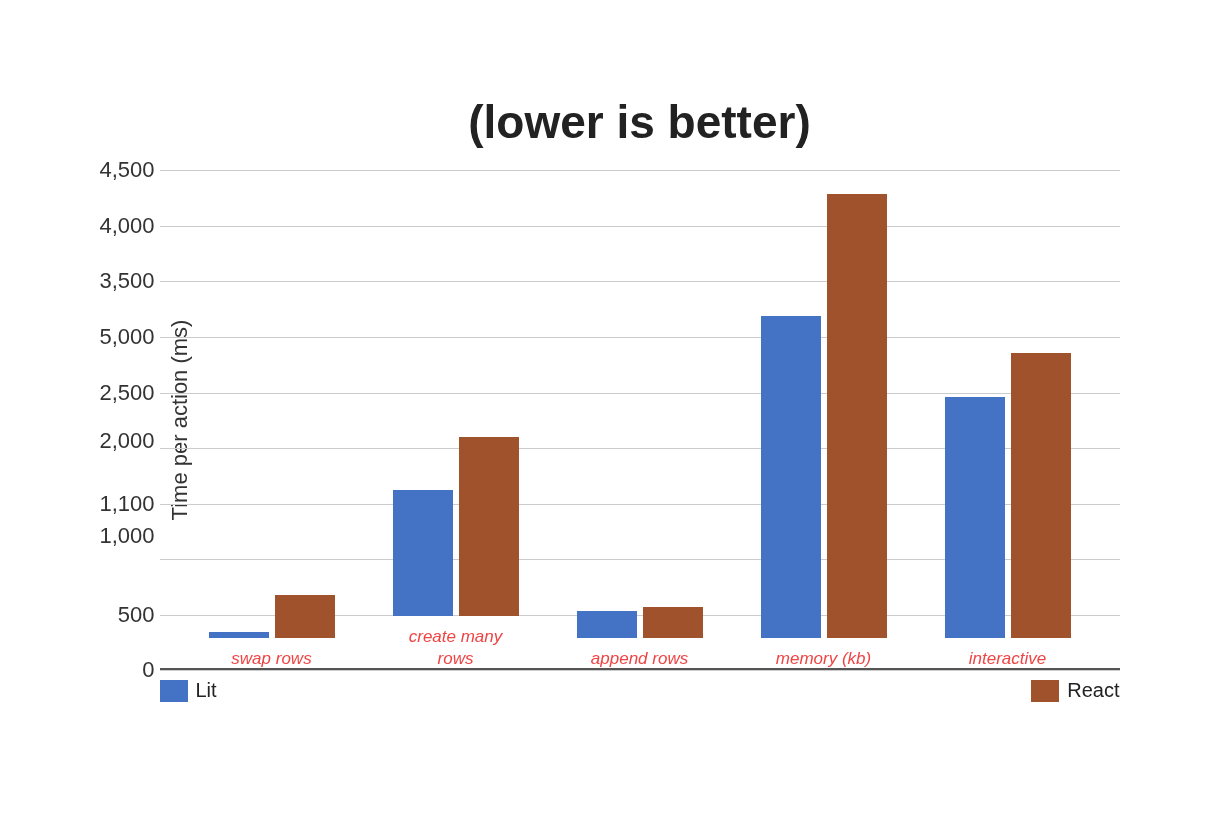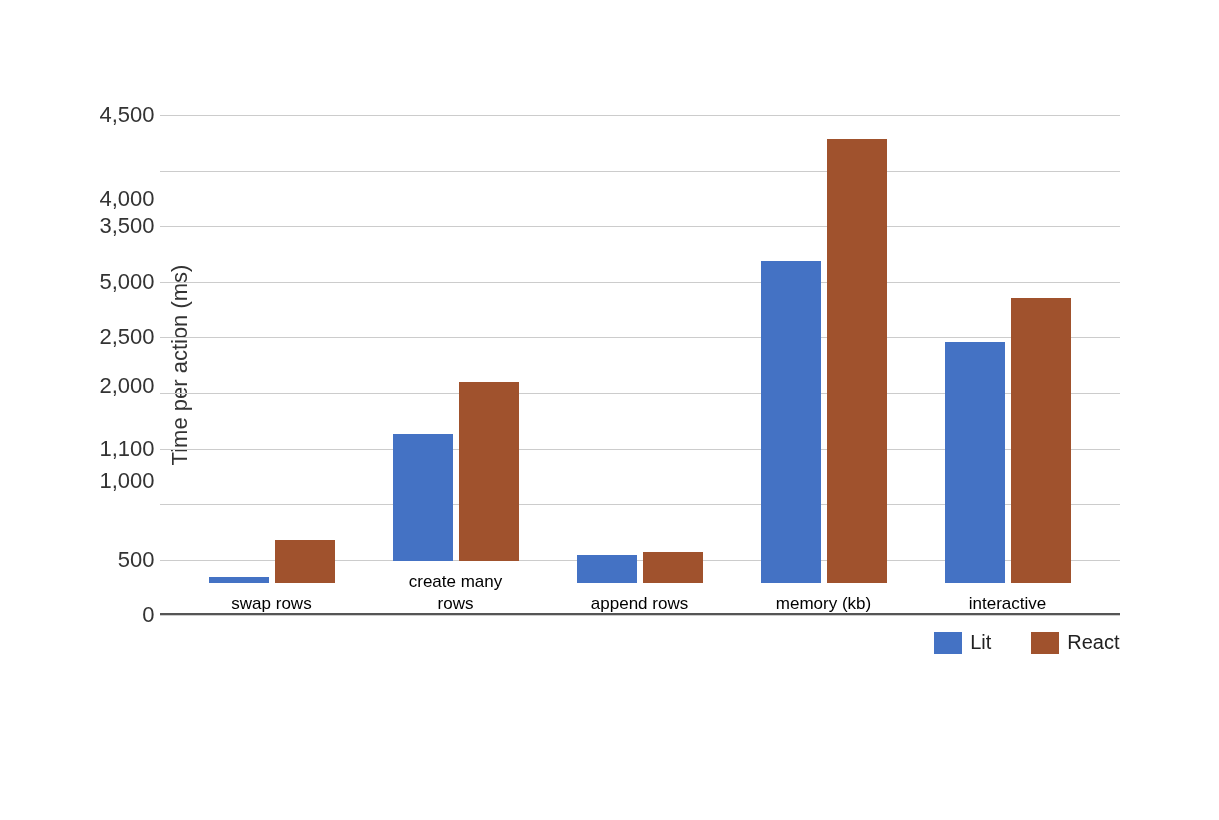--- a/index.html
+++ b/index.html
@@ -93,38 +93,39 @@
     }
     .bar-lit {
       background: #4472C4;
     }
     .bar-react {
       background: #A0522D;
     }
     .bar-label {
       text-align: center;
       font-size: 17px;
-      color: #000000;
+      color: #ef4444;
       margin-top: 10px;
       font-family: Arial, sans-serif;
       white-space: pre-line;
       line-height: 1.3;
+      font-style: italic;
     }
     .x-axis-line {
       position: absolute;
       bottom: 0;
       left: 0; right: 0;
       height: 2px;
       background: #555;
     }
     .legend {
       display: flex;
-      justify-content: flex-end;
+      justify-content: space-between;
       gap: 40px;
-      margin-top: 16px;
+      margin-top: 9px;
     }
     .legend-item {
       display: flex;
       align-items: center;
       gap: 8px;
       font-size: 20px;
       font-family: Arial, sans-serif;
       color: #222;
     }
     .legend-box {
@@ -133,31 +134,32 @@
     }
     .legend-lit { background: #4472C4; }
     .legend-react { background: #A0522D; }
   </style>
 </head>
 <body>
 
 <div class="chart-container">
   <div class="chart-title">
     <br>
+    <span>(lower is better)</span>
   </div>
 
   <div class="chart-area">
     <div class="y-axis-label">Time per action (ms)</div>
     <div class="grid-and-bars">
 
       <div class="grid-lines" id="grid-lines">
           <div class="grid-line" style="top: 0px;"></div>
           <div class="grid-label" style="top: 0px;">4,500</div>
           <div class="grid-line" style="top: 55.5556px;"></div>
-          <div class="grid-label" style="top: 55.5556px; margin-top: 28px;">4,000</div>
+          <div class="grid-label" style="top: 55.5556px;">4,000</div>
           <div class="grid-line" style="top: 111.111px;"></div>
           <div class="grid-label" style="top: 111.111px;">3,500</div>
           <div class="grid-line" style="top: 166.667px;"></div>
           <div class="grid-label" style="top: 166.667px;">5,000</div>
           <div class="grid-line" style="top: 222.222px;"></div>
           <div class="grid-label" style="top: 222.222px;">2,500</div>
           <div class="grid-line" style="top: 277.778px;"></div>
           <div class="grid-label" style="top: 271px;">2,000</div>
           <div class="grid-line" style="top: 333.333px;"></div>
           <div class="grid-label" style="top: 333.333px;">1,100</div>

